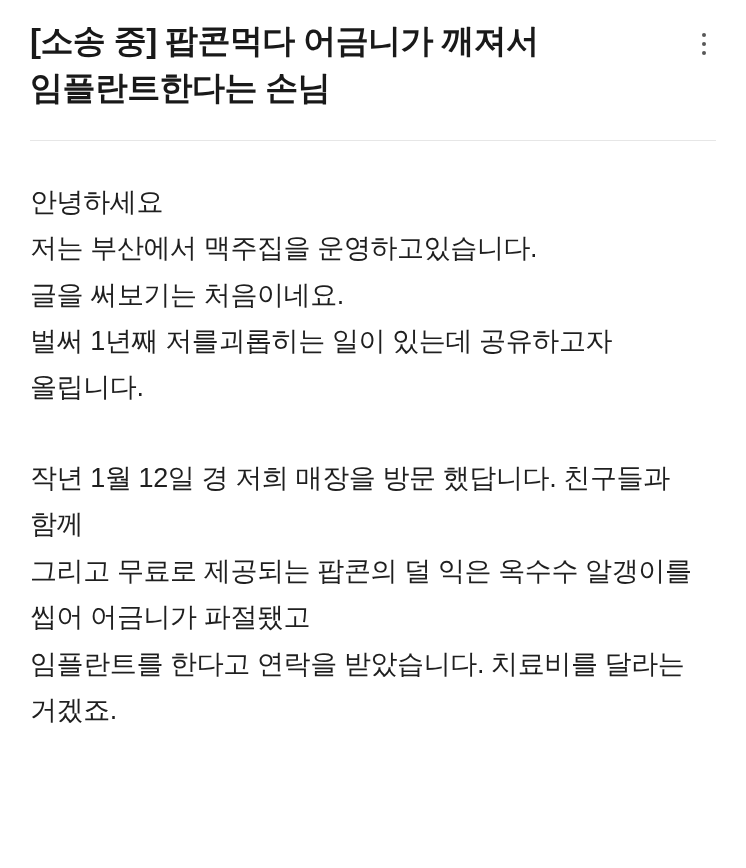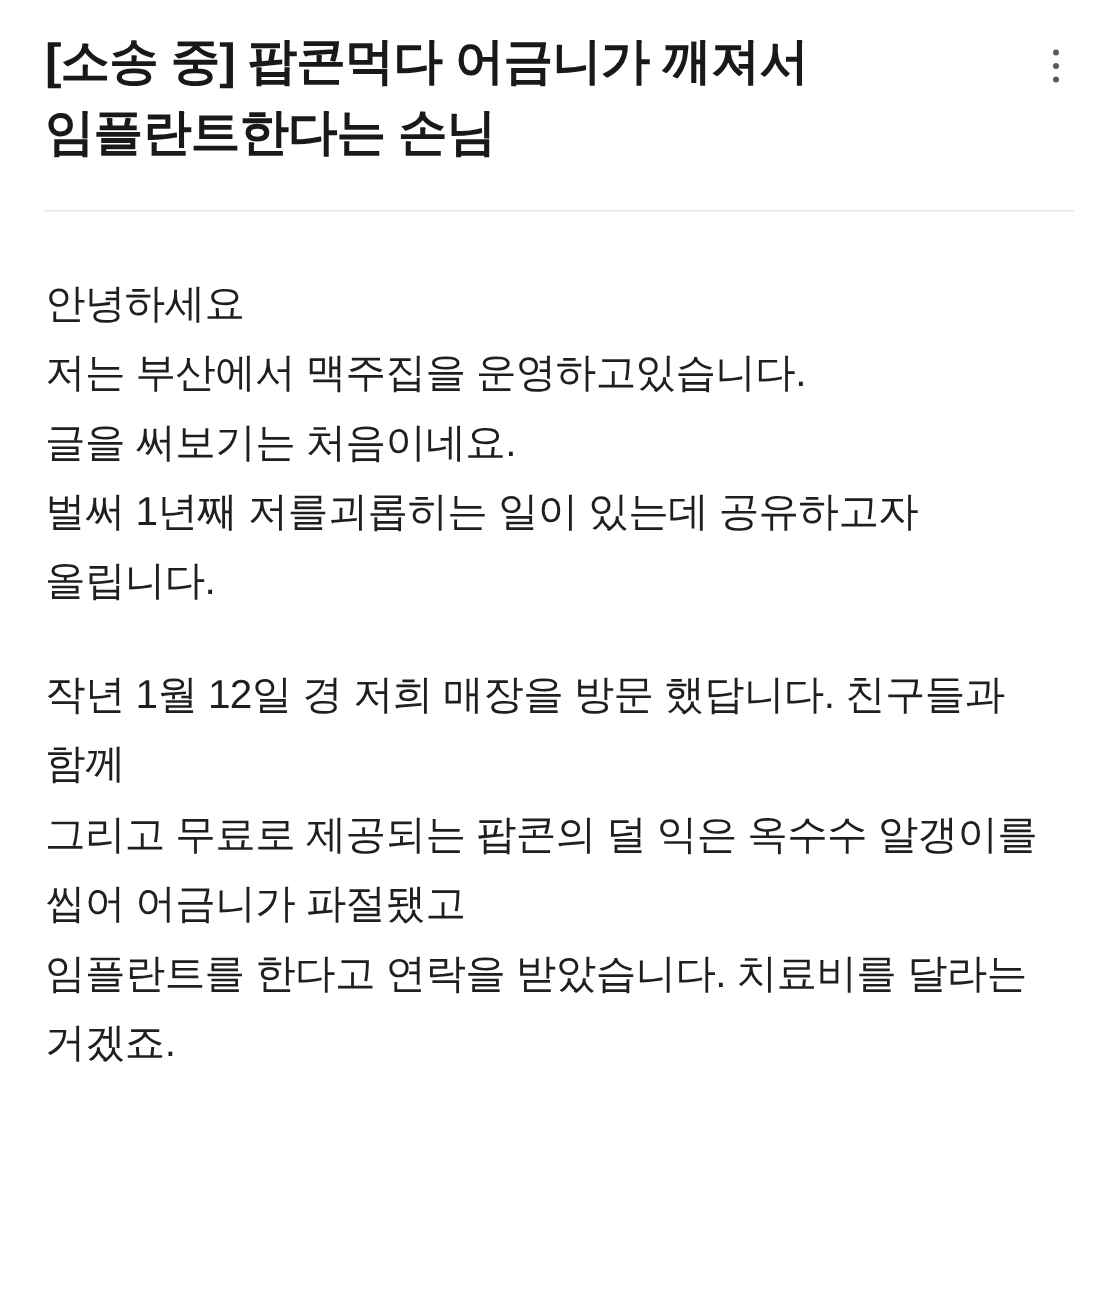--- a/index.html
+++ b/index.html
@@ -69,21 +69,21 @@
     letter-spacing: -0.4px;
     color: #1f1f1f;
     box-sizing: border-box;
     word-break: keep-all;
   }
   .para {
     margin: 0;
     white-space: pre-wrap;
   }
   .para.spacer-before {
-    margin-top: 29px;
+    margin-top: 44px;
   }
 </style>
 </head>
 <body>
 
 <div class="page">
 
   <div class="header">
     <h1 class="post-title">[소송 중] 팝콘먹다 어금니가 깨져서 임플란트한다는 손님</h1>
     <div class="more-menu">

